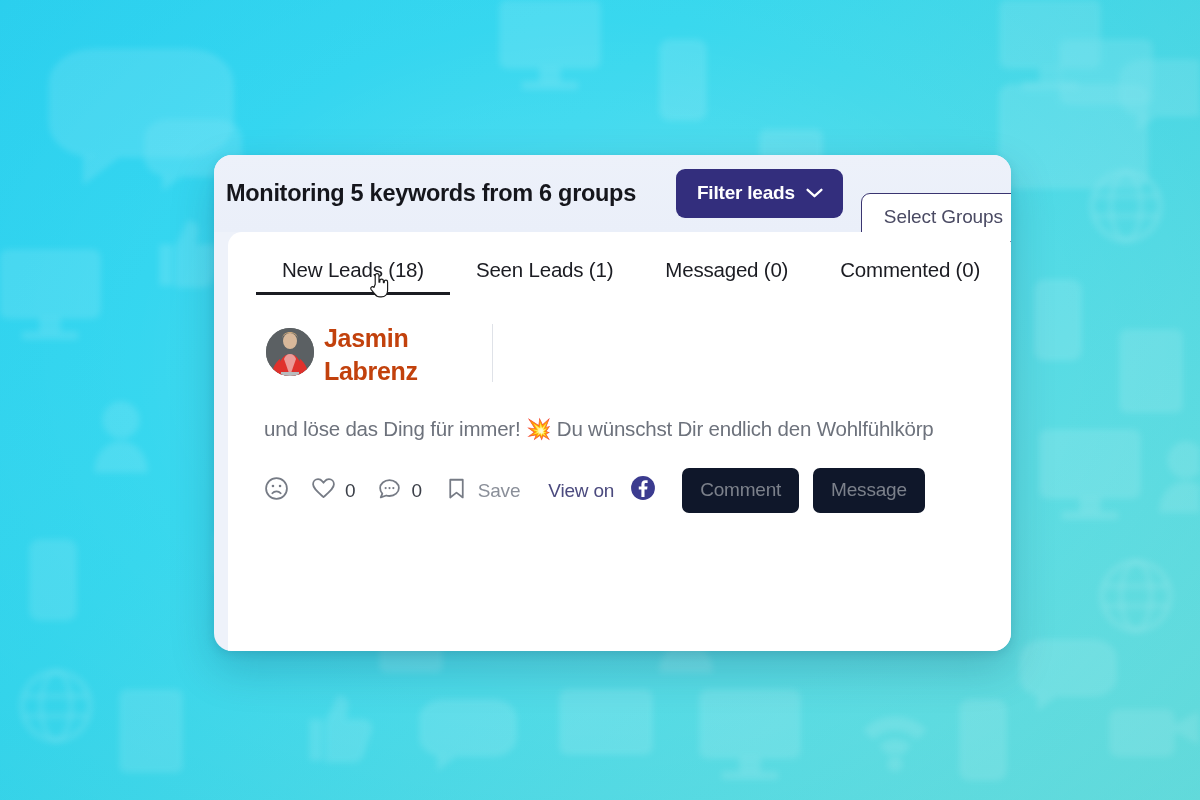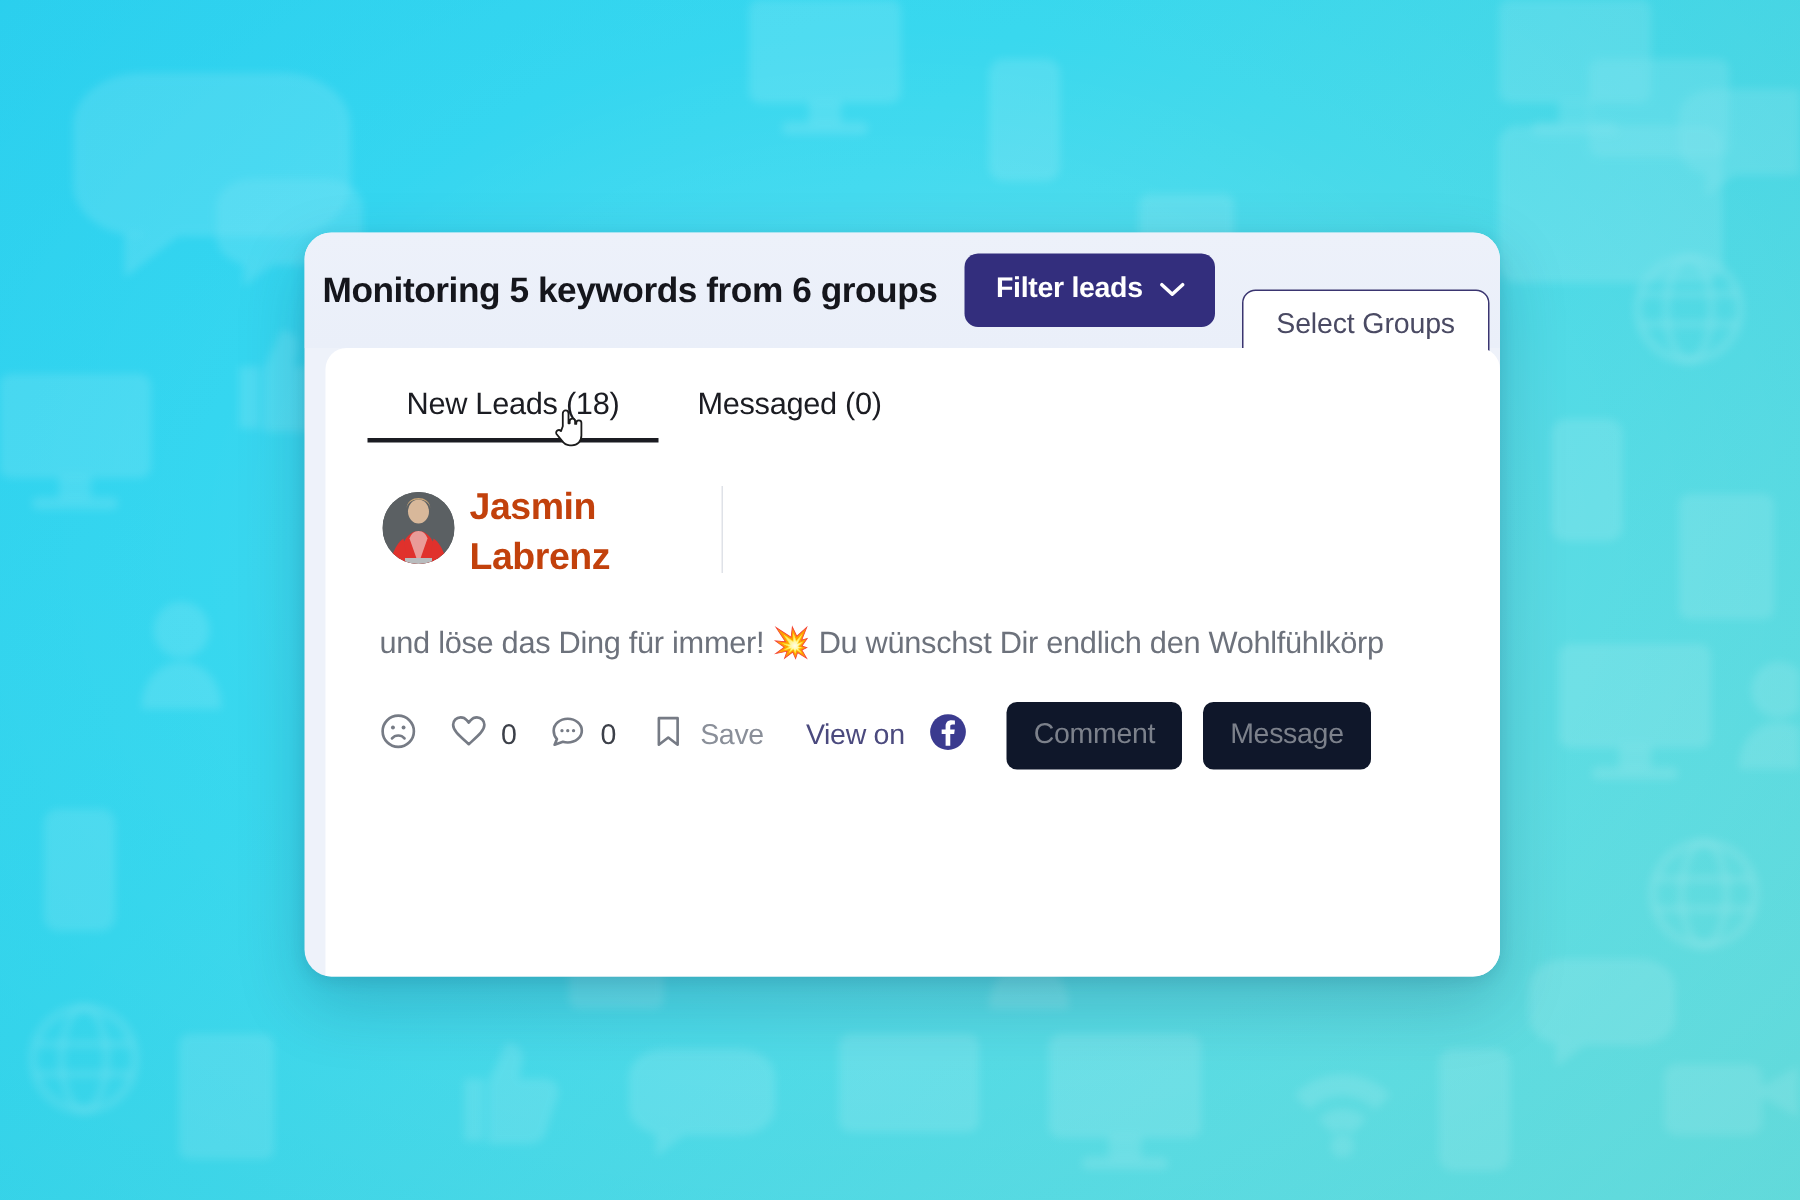--- a/index.html
+++ b/index.html
@@ -34,21 +34,21 @@
     background: radial-gradient(ellipse at 50% 45%,
                 rgba(255,255,255,.18) 0%,
                 rgba(255,255,255,0) 55%,
                 rgba(0,170,200,.12) 100%);
     pointer-events: none;
   }
 
   
   #card {
     position: absolute;
-    left: 203px;
+    left: 214px;
     top: 155px;
     width: 797px;
     height: 496px;
     background: #eef2fa;
     border-radius: 18px 18px 18px 18px;
     box-shadow: 0 18px 44px rgba(10,60,90,.22), 0 3px 10px rgba(10,60,90,.12);
     overflow: hidden;
   }
 
   
@@ -76,20 +76,21 @@
     background: #332e7d;
     color: #ffffff;
     font-size: 19px;
     font-weight: 700;
     padding: 13px 20px 14px 21px;
     border-radius: 9px;
     border: none;
     white-space: nowrap;
     cursor: pointer;
     letter-spacing: -.2px;
+    margin-left: 22px;
   }
   .filter-btn .chev { display: block; line-height: 0; }
 
   .select-groups-btn {
     display: flex;
     align-items: center;
     background: #ffffff;
     color: #4a4a63;
     font-size: 19px;
     font-weight: 400;
@@ -374,21 +375,27 @@
       </button>
     </div>
 
     <div class="body-panel">
 
       <div class="tabs">
         <div class="tab active">
           <span>New Leads (18)</span>
         </div>
         <div class="tab">
+          <span>Seen Leads (1)</span>
+        </div>
+        <div class="tab">
           <span>Messaged (0)</span>
+        </div>
+        <div class="tab">
+          <span>Commented (0)</span>
         </div>
       </div>
 
       <div class="lead">
 
         <div class="lead-head">
 
           <div class="avatar">
             <svg viewBox="0 0 48 48" xmlns="http://www.w3.org/2000/svg">
               <rect width="48" height="48" fill="#5b6063"></rect>

